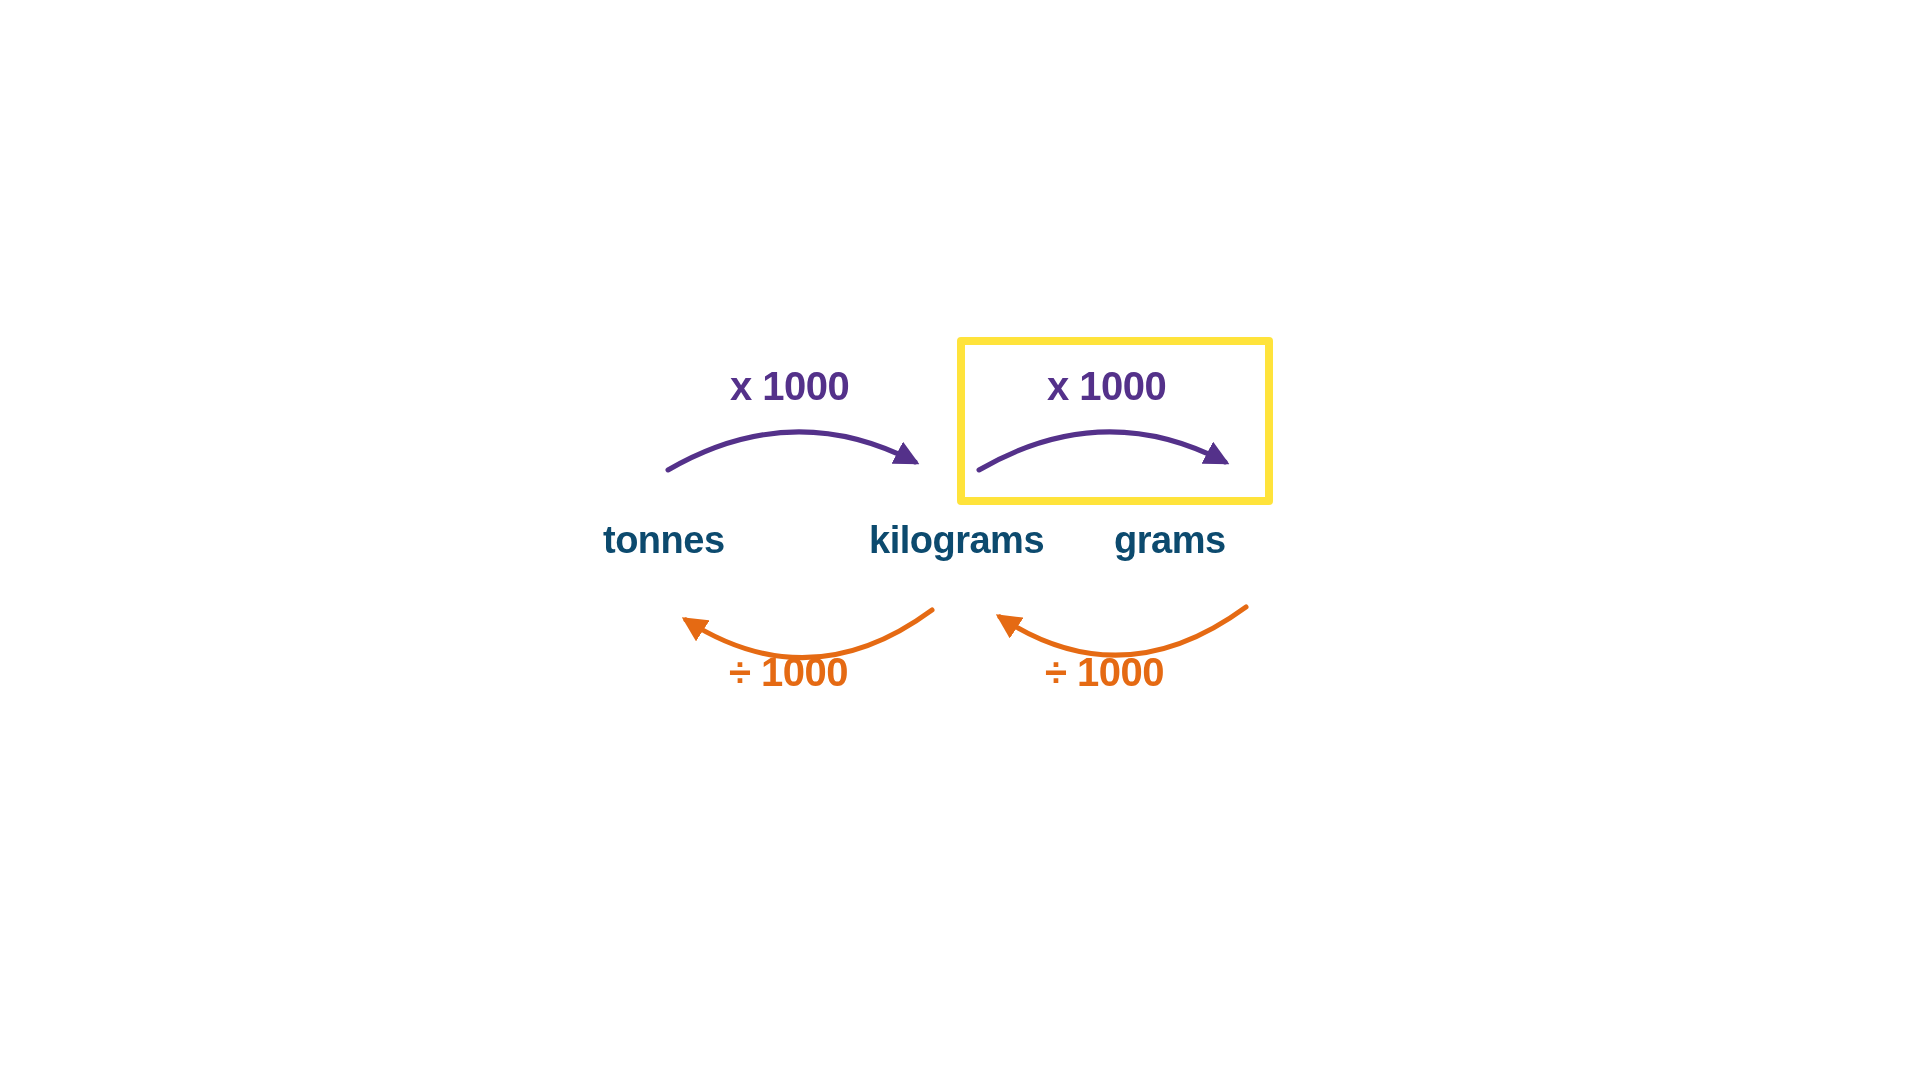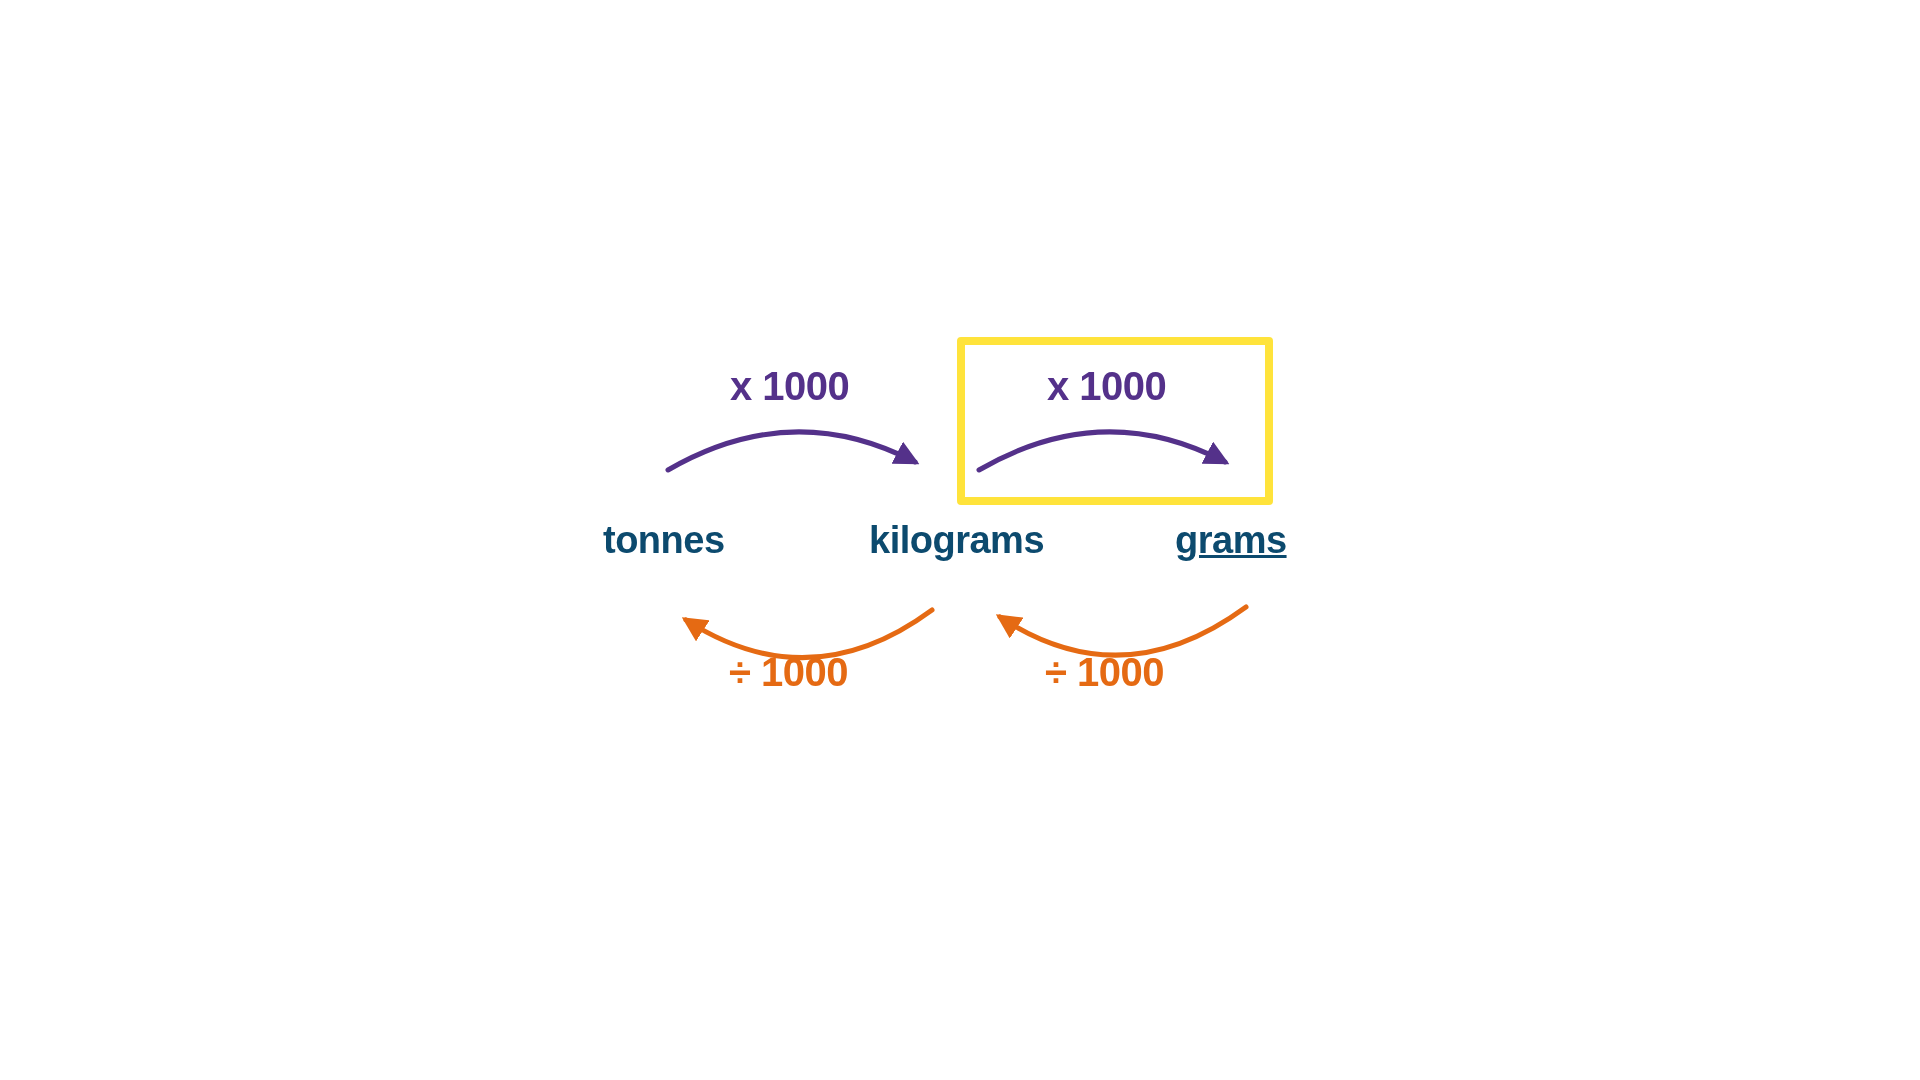--- a/index.html
+++ b/index.html
@@ -79,17 +79,17 @@
     <path d="M1246,607 Q1122,698 1000,617" fill="none" stroke="#E56A13" stroke-width="5" stroke-linecap="round" marker-end="url(#orangeHead)"></path>
   </svg>
 
   <div class="highlight-box"></div>
 
   <div class="lbl op op-mul" style="left:730px; color:#54318A;">x 1000</div>
   <div class="lbl op op-mul" style="left:1047px; color:#54318A;">x 1000</div>
 
   <div class="lbl unit" style="left:603px;">tonnes</div>
   <div class="lbl unit" style="left:837px;margin-left:32px;">kilograms</div>
-  <div class="lbl unit" style="left:1175px;text-decoration:underline;">grams</div>
+  <div class="lbl unit" style="left:1114px;">grams</div>
 
   <div class="lbl op op-div" style="left:729px; color:#E56A13;">÷ 1000</div>
   <div class="lbl op op-div" style="left:1045px; color:#E56A13;">÷ 1000</div>
 </div>
 
 </body></html>

